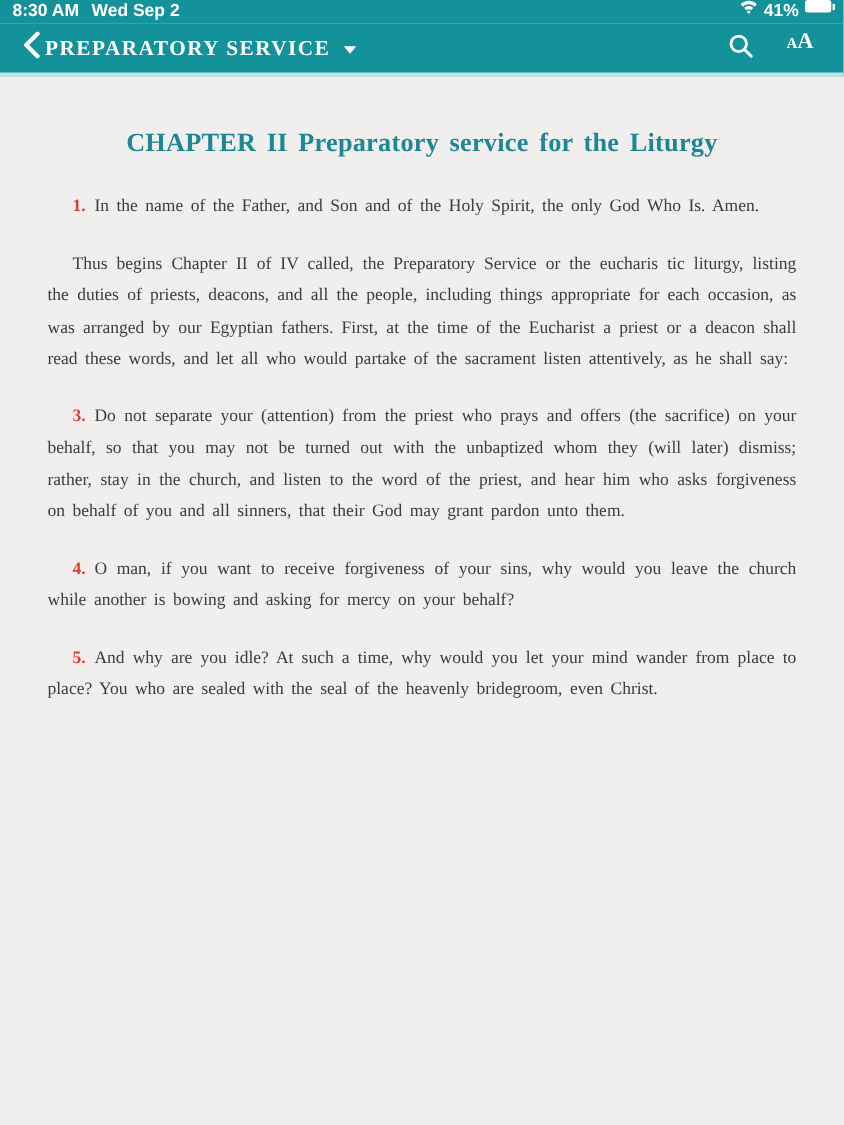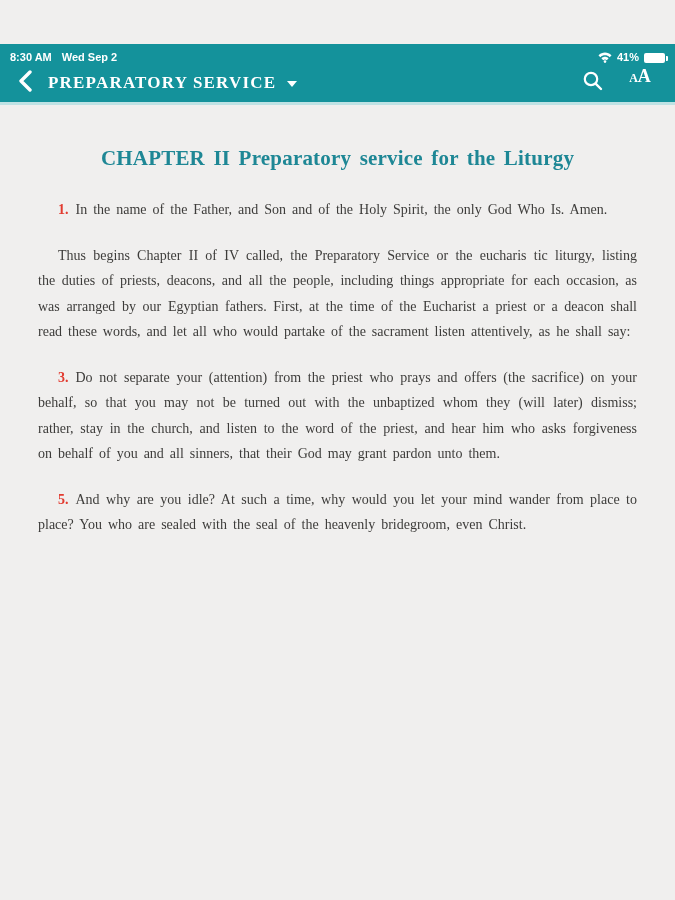--- a/index.html
+++ b/index.html
@@ -8,25 +8,25 @@
     background: #f0efee;
     font-family: "Liberation Serif", serif;
     overflow: hidden;
     position: relative;
   }
 
   
   .statusbar {
     background: #14929b;
     height: 19px;
-    display: flex; align-items: flex-end;
+    display: flex; align-items: flex-start;
     padding: 0 10px;
     color: #ffffff;
     font-family: "Liberation Sans", sans-serif;
-    font-size: 11px; font-weight: bold; margin-top: 44px;
+    font-size: 14px; font-weight: bold;
   }
   .statusbar .time { margin-right: 10px; }
   .statusbar .spacer { flex: 1; }
   .statusbar .wifi { display: inline-flex; margin-right: 5px; }
   .statusbar .battery {
     display: inline-block; width. 21px;
     width: 21px; height: 10px;
     background: #ffffff; border-radius: 2px;
     position: relative; margin-left: 5px;
   }
@@ -42,21 +42,21 @@
     background: #14929b;
     height: 39px;
     display: flex; align-items: center;
     padding: 0 18px;
     color: #ffffff;
     border-bottom: 3px solid #bfe2e4;
   }
   .back-btn { display: flex; align-items: center; cursor: pointer; }
   .header-title-group {
     display: flex; align-items: center;
-    margin-left: 16px; cursor: pointer;
+    margin-left: 4px; cursor: pointer;
   }
   .header-title {
     font-family: "Liberation Serif", serif;
     font-size: 17px; font-weight: bold;
     letter-spacing: 1.2px;
   }
   .caret-down {
     width: 0; height: 0;
     border-left: 5px solid transparent;
     border-right: 5px solid transparent;
@@ -156,17 +156,20 @@
 
   <p class="para">
     <span class="vnum"></span><span>Thus begins Chapter II of IV called, the Preparatory Service or the eucharis tic liturgy, listing the duties of priests, deacons, and all the people, including things appropriate for each occasion, as was arranged by our Egyptian fathers. First, at the time of the Eucharist a priest or a deacon shall read these words, and let all who would partake of the sacrament listen attentively, as he shall say:</span>
   </p>
 
 
   <p class="para">
     <span class="vnum">3.</span><span>Do not separate your (attention) from the priest who prays and offers (the sacrifice) on your behalf, so that you may not be turned out with the unbaptized whom they (will later) dismiss; rather, stay in the church, and listen to the word of the priest, and hear him who asks forgiveness on behalf of you and all sinners, that their God may grant pardon unto them.</span>
   </p>
 
+  <p class="para">
+    <span class="vnum">4.</span><span>O man, if you want to receive forgiveness of your sins, why would you leave the church while another is bowing and asking for mercy on your behalf?</span>
+  </p>
 
   <p class="para">
     <span class="vnum">5.</span><span>And why are you idle? At such a time, why would you let your mind wander from place to place? You who are sealed with the seal of the heavenly bridegroom, even Christ.</span>
   </p>
 </div>
 
 </body></html>

